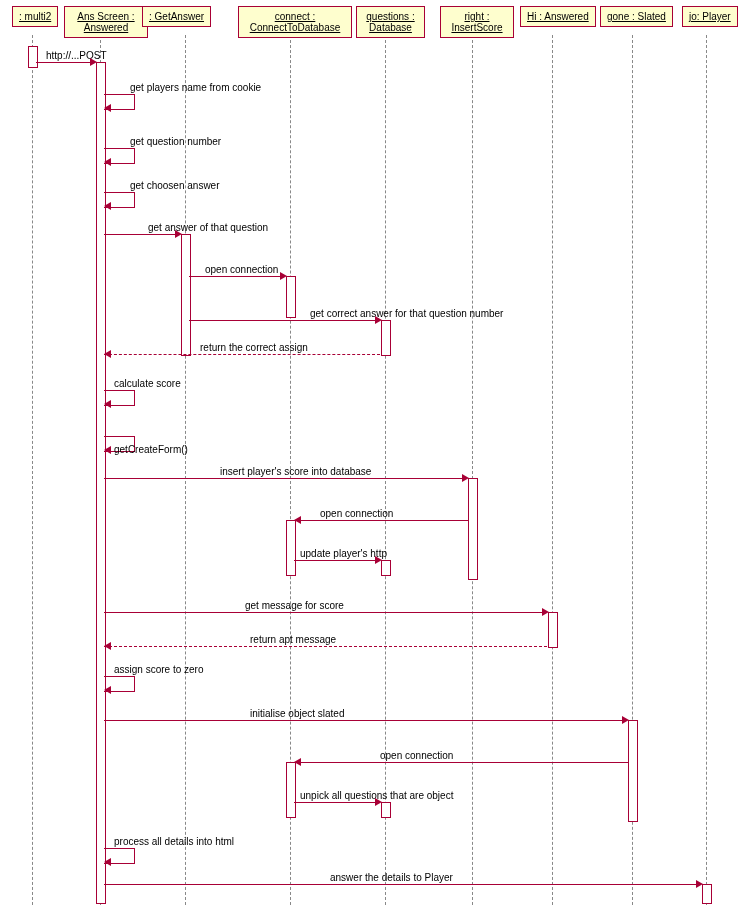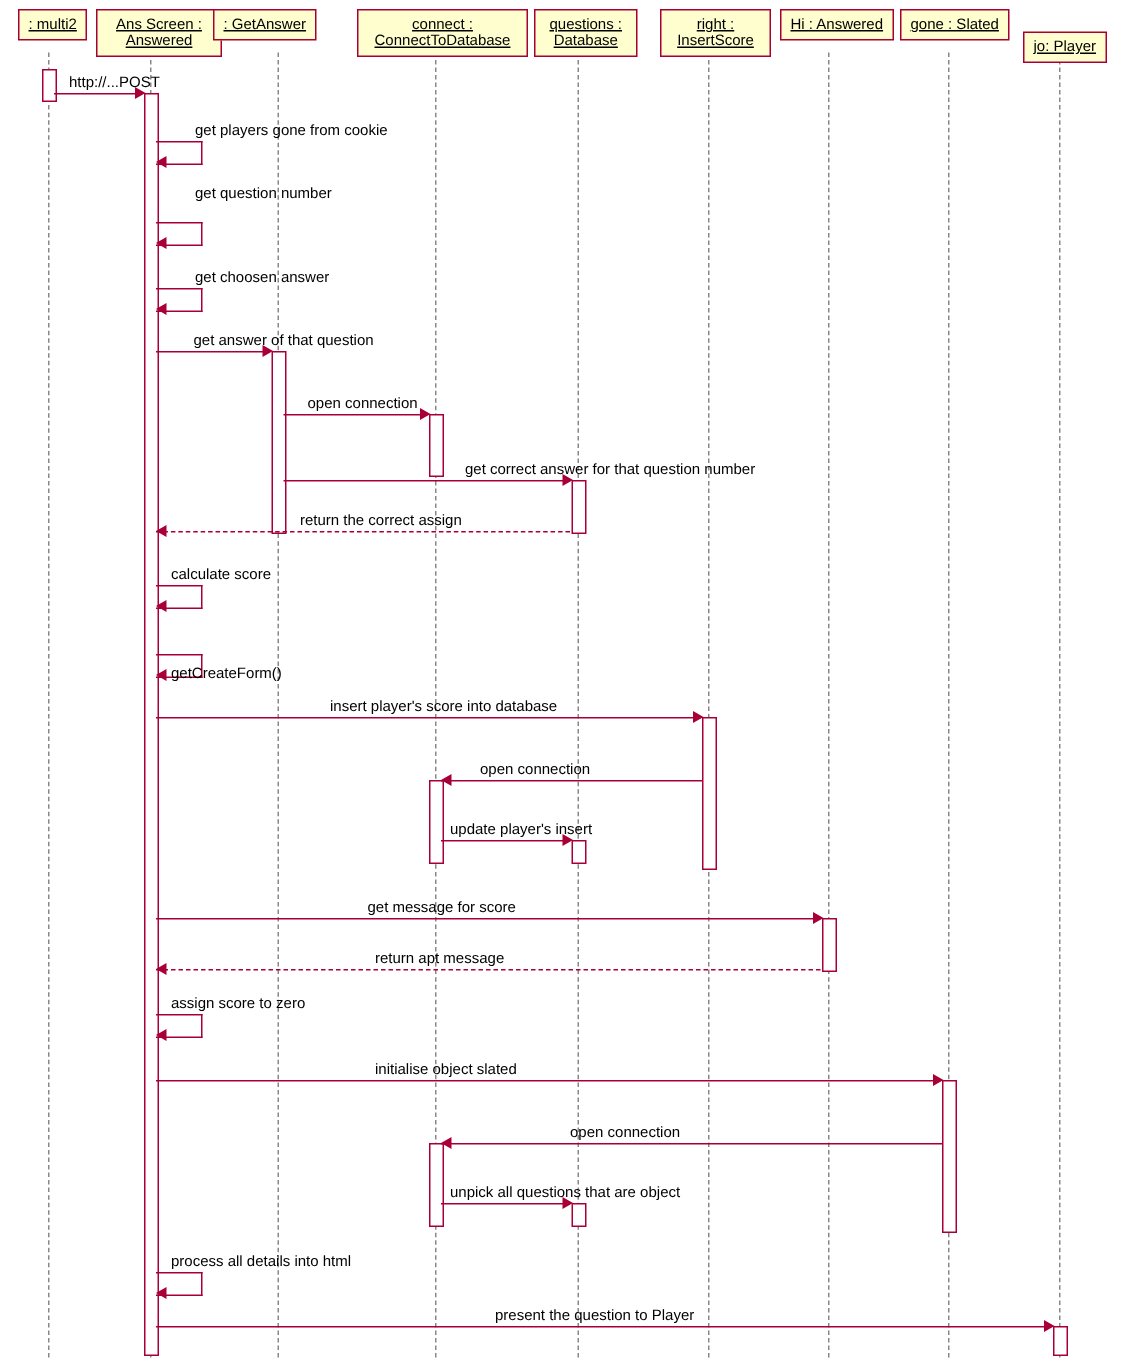--- a/index.html
+++ b/index.html
@@ -18,21 +18,21 @@
 <body>
 
 <div class="participant" style="left:12px;top:6px"><span>: multi2</span></div>
 <div class="participant" style="left:64px;top:6px;width:70px"><span>Ans Screen :<br>Answered</span></div>
 <div class="participant" style="left:142px;top:6px"><span>: GetAnswer</span></div>
 <div class="participant" style="left:238px;top:6px;width:100px"><span>connect :<br>ConnectToDatabase</span></div>
 <div class="participant" style="left:356px;top:6px;width:55px"><span>questions :<br>Database</span></div>
 <div class="participant" style="left:440px;top:6px;width:60px"><span>right :<br>InsertScore</span></div>
 <div class="participant" style="left:520px;top:6px"><span>Hi : Answered</span></div>
 <div class="participant" style="left:600px;top:6px"><span>gone : Slated</span></div>
-<div class="participant" style="left:682px;top:21px"><span>jo: Player</span></div>
+<div class="participant" style="left:682px;top:6px"><span>jo: Player</span></div>
 
 <div class="lifeline" style="left:32px;top:35px;height:870px"></div>
 <div class="lifeline" style="left:100px;top:35px;height:870px"></div>
 <div class="lifeline" style="left:185px;top:35px;height:870px"></div>
 <div class="lifeline" style="left:290px;top:35px;height:870px"></div>
 <div class="lifeline" style="left:385px;top:35px;height:870px"></div>
 <div class="lifeline" style="left:472px;top:35px;height:870px"></div>
 <div class="lifeline" style="left:552px;top:35px;height:870px"></div>
 <div class="lifeline" style="left:632px;top:35px;height:870px"></div>
 <div class="lifeline" style="left:706px;top:35px;height:870px"></div>
@@ -48,33 +48,33 @@
 <div class="activation" style="left:548px;top:612px;height:34px"></div>
 <div class="activation" style="left:628px;top:720px;height:100px"></div>
 <div class="activation" style="left:286px;top:762px;height:54px"></div>
 <div class="activation" style="left:381px;top:802px;height:14px"></div>
 <div class="activation" style="left:702px;top:884px;height:18px"></div>
 
 <div class="msgtext" style="left:46px;top:50px">http://...POST</div>
 <div class="msgline" style="left:36px;top:62px;width:58px"></div>
 <div class="arrowR" style="left:90px;top:58px"></div>
 
-<div class="msgtext" style="left:130px;top:82px">get players gone from cookie</div>
+<div class="msgtext" style="left:130px;top:82px">get players name from cookie</div>
 <div class="selfloop" style="left:104px;top:94px;width:30px;height:14px"></div>
 <div class="arrowL" style="left:104px;top:104px"></div>
 
-<div class="msgtext" style="left:130px;top:124px">get question number</div>
+<div class="msgtext" style="left:130px;top:136px">get question number</div>
 <div class="selfloop" style="left:104px;top:148px;width:30px;height:14px"></div>
 <div class="arrowL" style="left:104px;top:158px"></div>
 
 <div class="msgtext" style="left:130px;top:180px">get choosen answer</div>
 <div class="selfloop" style="left:104px;top:192px;width:30px;height:14px"></div>
 <div class="arrowL" style="left:104px;top:202px"></div>
 
-<div class="msgtext" style="left:129px;top:222px">get answer of that question</div>
+<div class="msgtext" style="left:148px;top:222px">get answer of that question</div>
 <div class="msgline" style="left:104px;top:234px;width:76px"></div>
 <div class="arrowR" style="left:175px;top:230px"></div>
 
 <div class="msgtext" style="left:205px;top:264px">open connection</div>
 <div class="msgline" style="left:189px;top:276px;width:96px"></div>
 <div class="arrowR" style="left:280px;top:272px"></div>
 
 <div class="msgtext" style="left:310px;top:308px">get correct answer for that question number</div>
 <div class="msgline" style="left:189px;top:320px;width:191px"></div>
 <div class="arrowR" style="left:375px;top:316px"></div>
@@ -92,21 +92,21 @@
 <div class="arrowL" style="left:104px;top:446px"></div>
 
 <div class="msgtext" style="left:220px;top:466px">insert player's score into database</div>
 <div class="msgline" style="left:104px;top:478px;width:363px"></div>
 <div class="arrowR" style="left:462px;top:474px"></div>
 
 <div class="msgtext" style="left:320px;top:508px">open connection</div>
 <div class="msgline" style="left:294px;top:520px;width:174px"></div>
 <div class="arrowL" style="left:294px;top:516px"></div>
 
-<div class="msgtext" style="left:300px;top:548px">update player's insert</div>
+<div class="msgtext" style="left:300px;top:548px">update player's http</div>
 <div class="msgline" style="left:294px;top:560px;width:86px"></div>
 <div class="arrowR" style="left:375px;top:556px"></div>
 
 <div class="msgtext" style="left:245px;top:600px">get message for score</div>
 <div class="msgline" style="left:104px;top:612px;width:443px"></div>
 <div class="arrowR" style="left:542px;top:608px"></div>
 
 <div class="msgtext" style="left:250px;top:634px">return apt message</div>
 <div class="msgline dashed" style="left:104px;top:646px;width:443px"></div>
 <div class="arrowL" style="left:104px;top:642px"></div>
@@ -124,15 +124,15 @@
 <div class="arrowL" style="left:294px;top:758px"></div>
 
 <div class="msgtext" style="left:300px;top:790px">unpick all questions that are object</div>
 <div class="msgline" style="left:294px;top:802px;width:86px"></div>
 <div class="arrowR" style="left:375px;top:798px"></div>
 
 <div class="msgtext" style="left:114px;top:836px">process all details into html</div>
 <div class="selfloop" style="left:104px;top:848px;width:30px;height:14px"></div>
 <div class="arrowL" style="left:104px;top:858px"></div>
 
-<div class="msgtext" style="left:330px;top:872px">present the question to Player</div>
+<div class="msgtext" style="left:330px;top:872px">answer the details to Player</div>
 <div class="msgline" style="left:104px;top:884px;width:597px"></div>
 <div class="arrowR" style="left:696px;top:880px"></div>
 
 </body></html>

